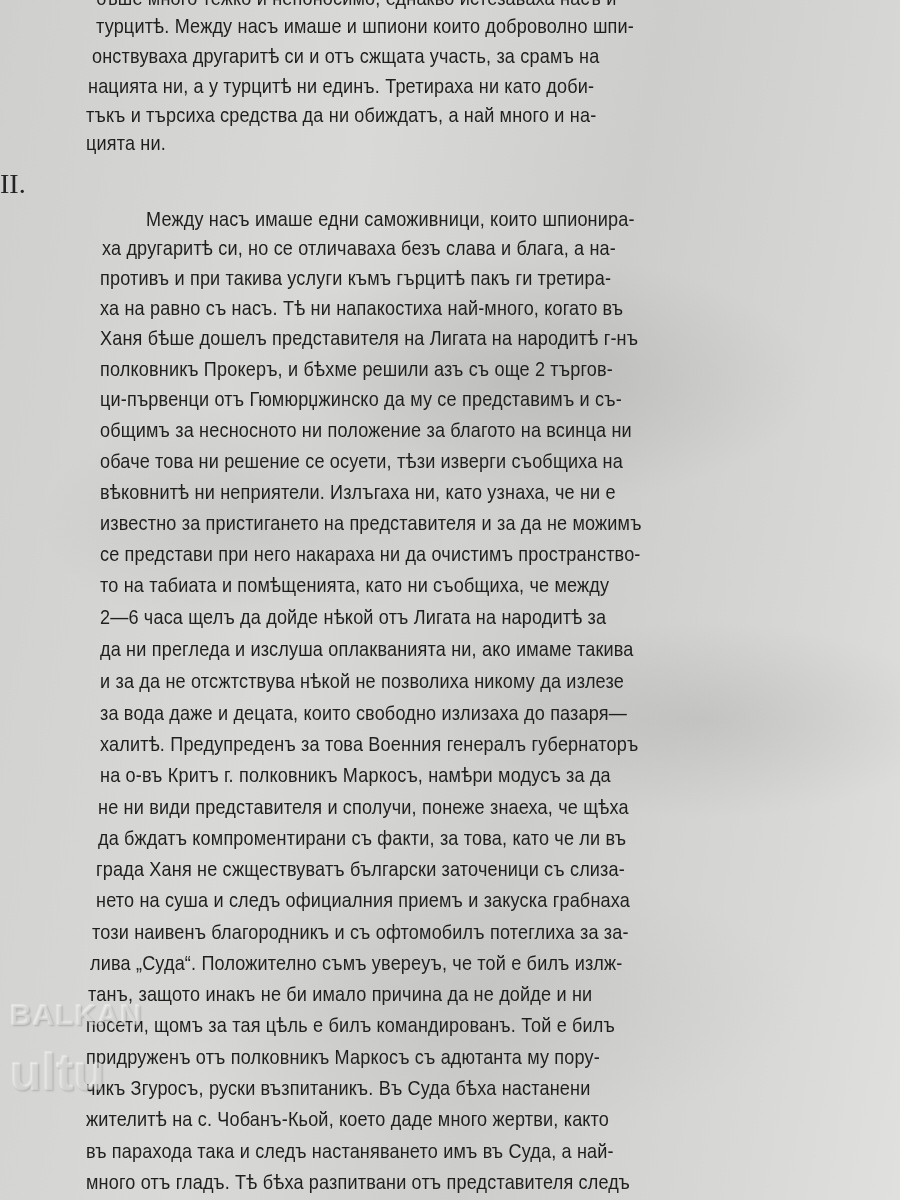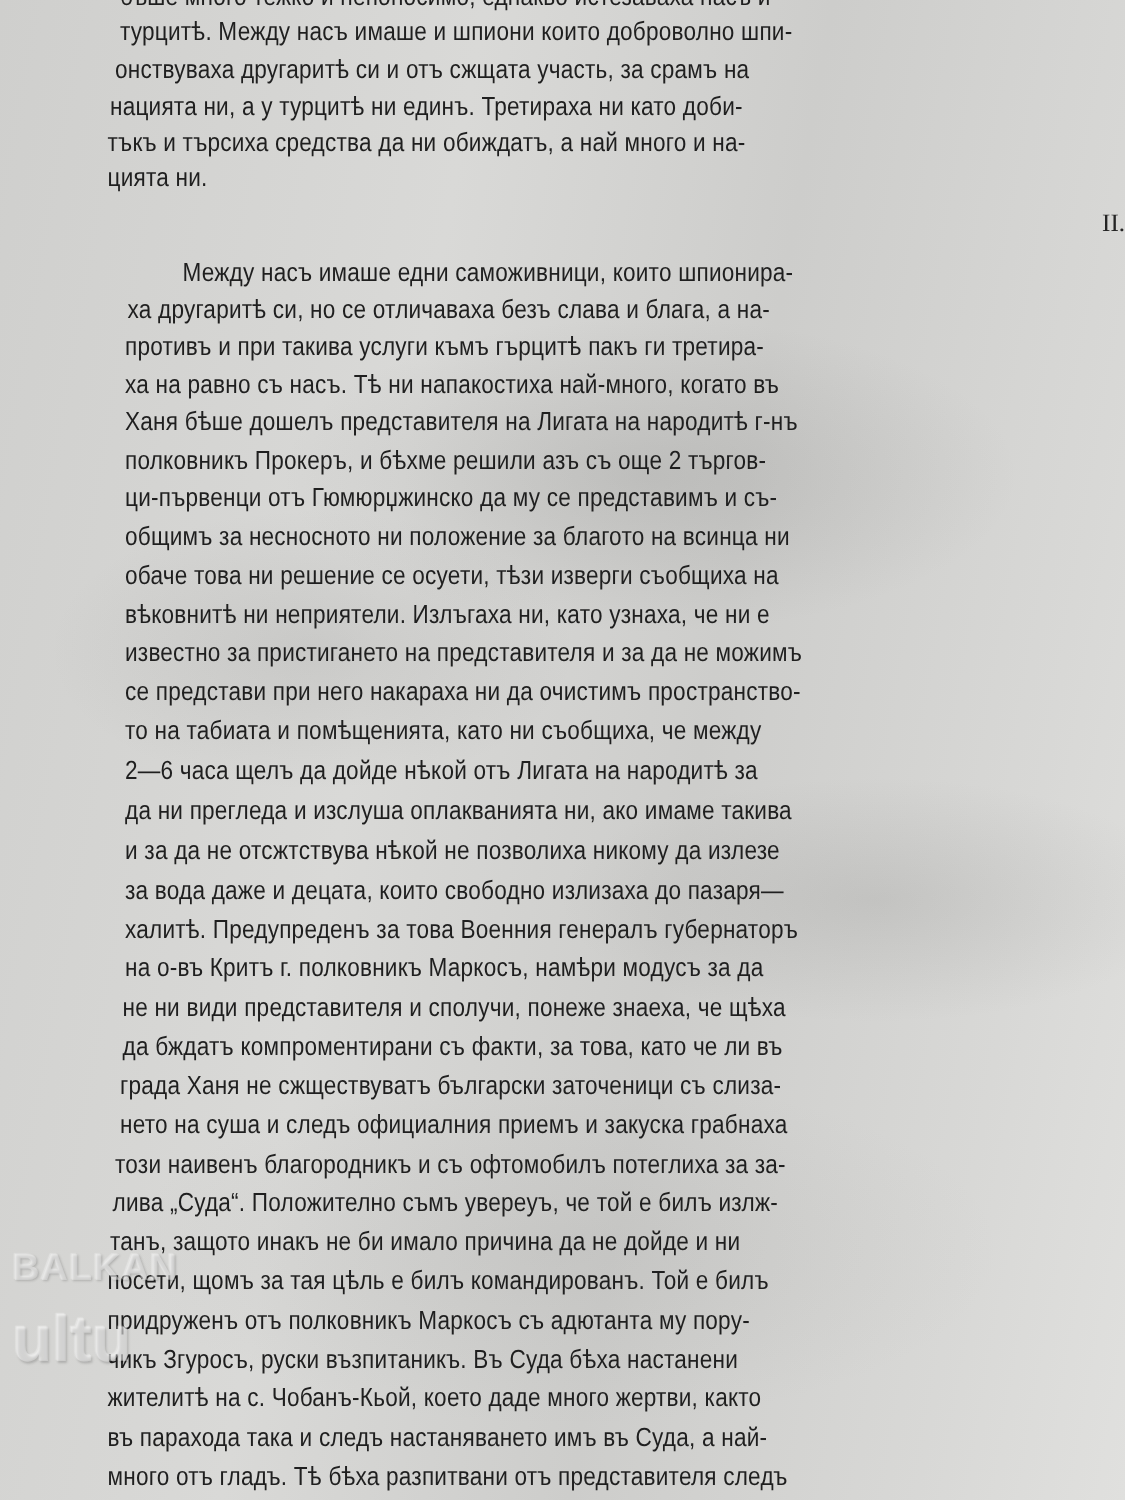--- a/index.html
+++ b/index.html
@@ -36,23 +36,23 @@
       position: absolute;
       white-space: nowrap;
       transform-origin: left center;
       transform: scaleX(0.86);
     }
     .line span { display: inline; }
     .heading {
       position: absolute;
       left: 0;
       width: 900px;
-      text-align: right;
+      text-align: left;
       top: 168px;
-      font-size: 20px;
+      font-size: 28px;
       color: #242424;
       font-family: "Liberation Serif", serif;
     }
     .watermark {
       position: absolute;
       left: 10px;
       top: 1000px;
       color: rgba(255,255,255,0.35);
       text-shadow: 1px 1px 2px rgba(0,0,0,0.18), -1px -1px 1px rgba(255,255,255,0.4);
       font-family: "Liberation Sans", sans-serif;

